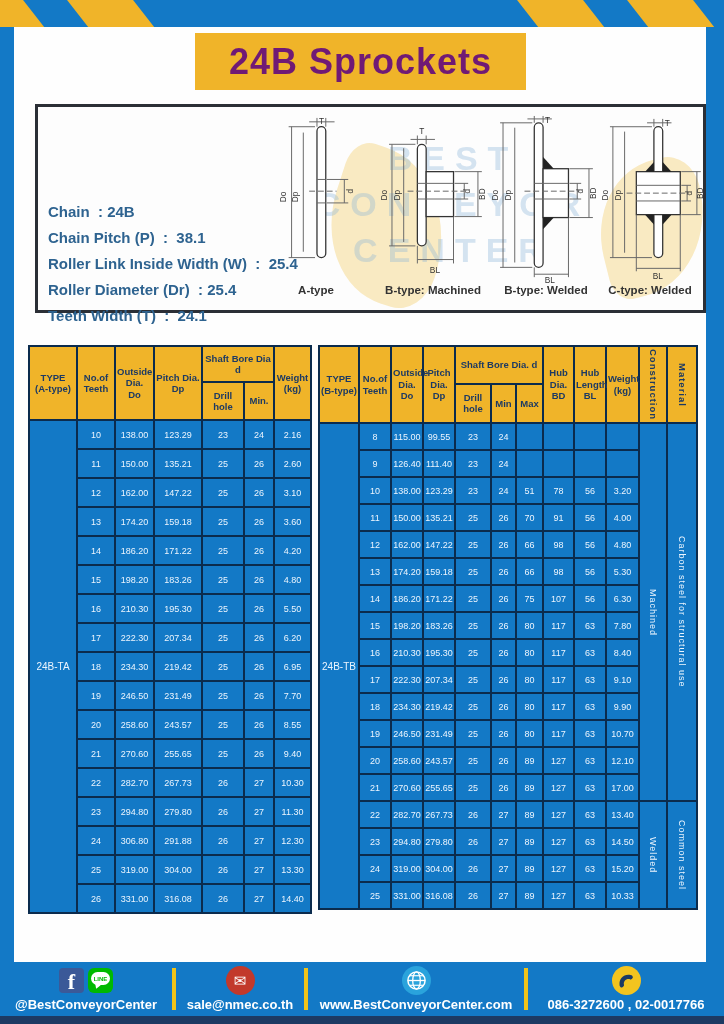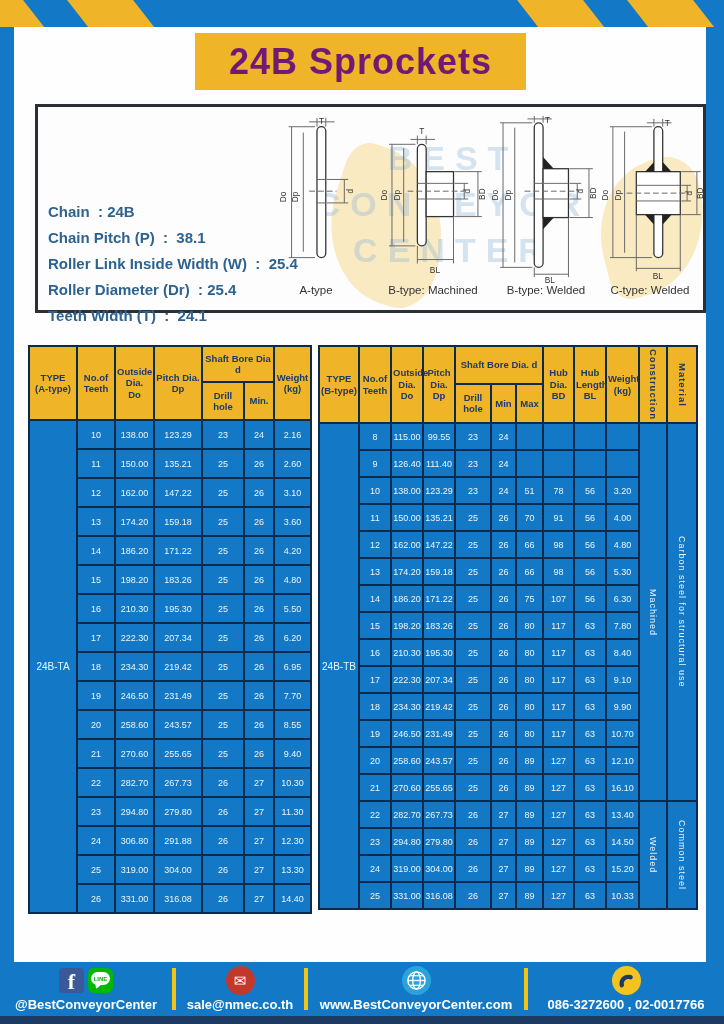--- a/index.html
+++ b/index.html
@@ -23,21 +23,21 @@
              background:#fdfdfd; border:3px solid #2b2f36; }
   .speclines { position:absolute; left:10px; top:56px; z-index:3;margin-top:36px; }
   .specline { font-size:15px; font-weight:bold; color:#2e6390; line-height:26px; white-space:pre; }
   .wmark { position:absolute; left:170px; top:28px; width:490px; text-align:center; z-index:1; }
   .wmark div { font-size:34px; font-weight:bold; letter-spacing:10px; color:rgba(130,175,215,.33); line-height:46px; }
   .wblob { position:absolute; background:rgba(242,203,96,.38); z-index:0; }
   .wb1 { left:290px; top:45px; width:120px; height:150px; border-radius:20% 80% 30% 70%; transform:rotate(18deg); }
   .wb2 { left:560px; top:55px; width:110px; height:130px; border-radius:70% 30% 80% 20%; transform:rotate(-14deg); }
   .diag { position:absolute; top:8px; z-index:2; text-align:center; }
   .diag svg { display:block; margin:0 auto; }
-  .diaglabel { font-size:11.5px; font-weight:normal; color:#333; margin-top:1px; }
+  .diaglabel { font-size:11.5px; font-weight:bold; color:#333; margin-top:1px; }
   .dg { stroke:#666; stroke-width:1; fill:none; }
   .dgp { stroke:#333; stroke-width:1.3; fill:#fff; }
   .dgt { font-size:8.5px; fill:#333; font-family:"Liberation Sans",sans-serif; }
   .weld { fill:#222; stroke:none; }
   
   .tblwrap { position:absolute; top:345px; }
   .ta { left:28px; width:282px; }
   .tb { left:318px; width:378px; }
   table { border-collapse:collapse; table-layout:fixed; width:100%; }
   th { background:#f0b429; color:#1d3a63; font-size:9.5px; font-weight:bold;
@@ -643,21 +643,21 @@
         </tr>
         <tr>
           <td>21</td>
           <td>270.60</td>
           <td>255.65</td>
           <td>25</td>
           <td>26</td>
           <td>89</td>
           <td>127</td>
           <td>63</td>
-          <td>16.10</td>
+          <td>17.00</td>
         </tr>
         <tr>
           <td>22</td>
           <td>282.70</td>
           <td>267.73</td>
           <td>26</td>
           <td>27</td>
           <td>89</td>
           <td>127</td>
           <td>63</td>

